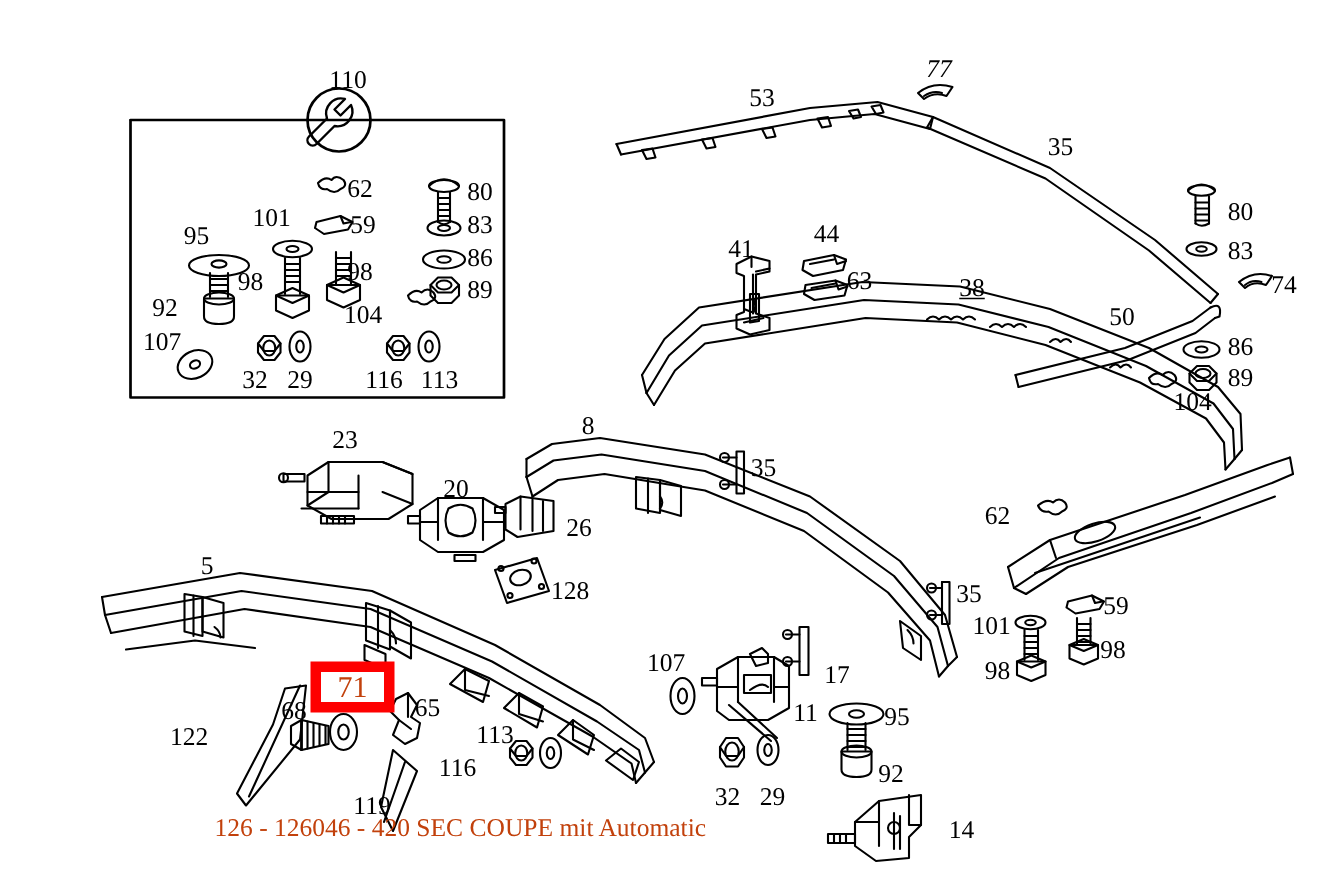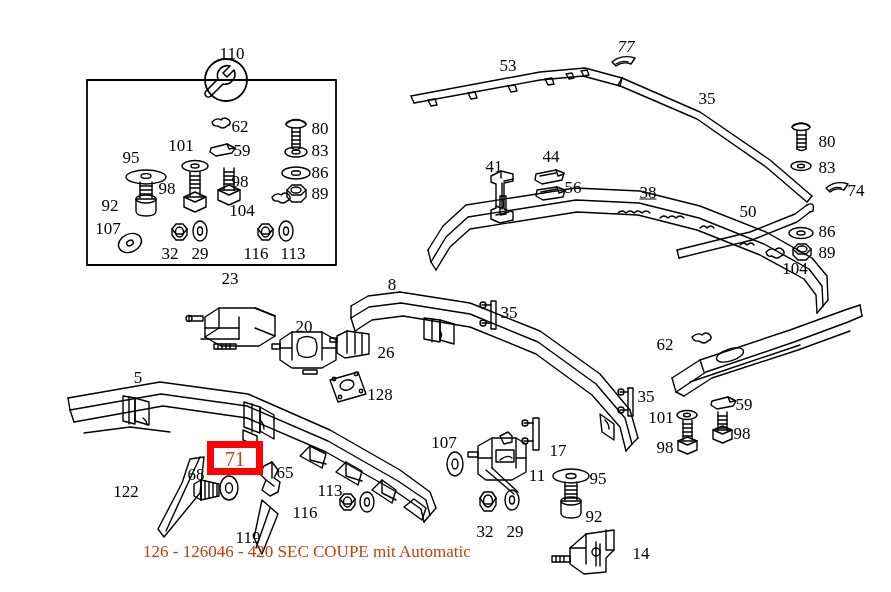--- a/index.html
+++ b/index.html
@@ -508,27 +508,27 @@
     <div class="lbl" style="left: 256px; top: 253px;">116</div>
     <div class="lbl" style="left: 293px; top: 253px;">113</div>
     <div class="lbl" style="left: 626px; top: 46px; font-style: italic;">77</div>
     <div class="lbl" style="left: 508px; top: 65px;">53</div>
     <div class="lbl" style="left: 707px; top: 98px;">35</div>
     <div class="lbl" style="left: 827px; top: 141px;">80</div>
     <div class="lbl" style="left: 827px; top: 167px;">83</div>
     <div class="lbl" style="left: 856px; top: 190px;">74</div>
     <div class="lbl" style="left: 494px; top: 166px;">41</div>
     <div class="lbl" style="left: 551px; top: 156px;">44</div>
-    <div class="lbl" style="left: 573px; top: 187px;">56</div>
+    <div class="lbl" style="left: 573px; top: 187px;">63</div>
     <div class="lbl" style="left: 648px; top: 192px; text-decoration: underline;">38</div>
     <div class="lbl" style="left: 748px; top: 211px;">50</div>
     <div class="lbl" style="left: 827px; top: 231px;">86</div>
     <div class="lbl" style="left: 827px; top: 252px;">89</div>
     <div class="lbl" style="left: 795px; top: 268px;">104</div>
-    <div class="lbl" style="left: 230px; top: 278px;">23</div>
+    <div class="lbl" style="left: 230px; top: 293px;">23</div>
     <div class="lbl" style="left: 392px; top: 284px;">8</div>
     <div class="lbl" style="left: 304px; top: 326px;">20</div>
     <div class="lbl" style="left: 509px; top: 312px;">35</div>
     <div class="lbl" style="left: 386px; top: 352px;">26</div>
     <div class="lbl" style="left: 138px; top: 377px;">5</div>
     <div class="lbl" style="left: 380px; top: 394px;">128</div>
     <div class="lbl" style="left: 665px; top: 344px;">62</div>
     <div class="lbl" style="left: 646px; top: 396px;">35</div>
     <div class="lbl" style="left: 661px; top: 417px;">101</div>
     <div class="lbl" style="left: 744px; top: 404px;">59</div>

